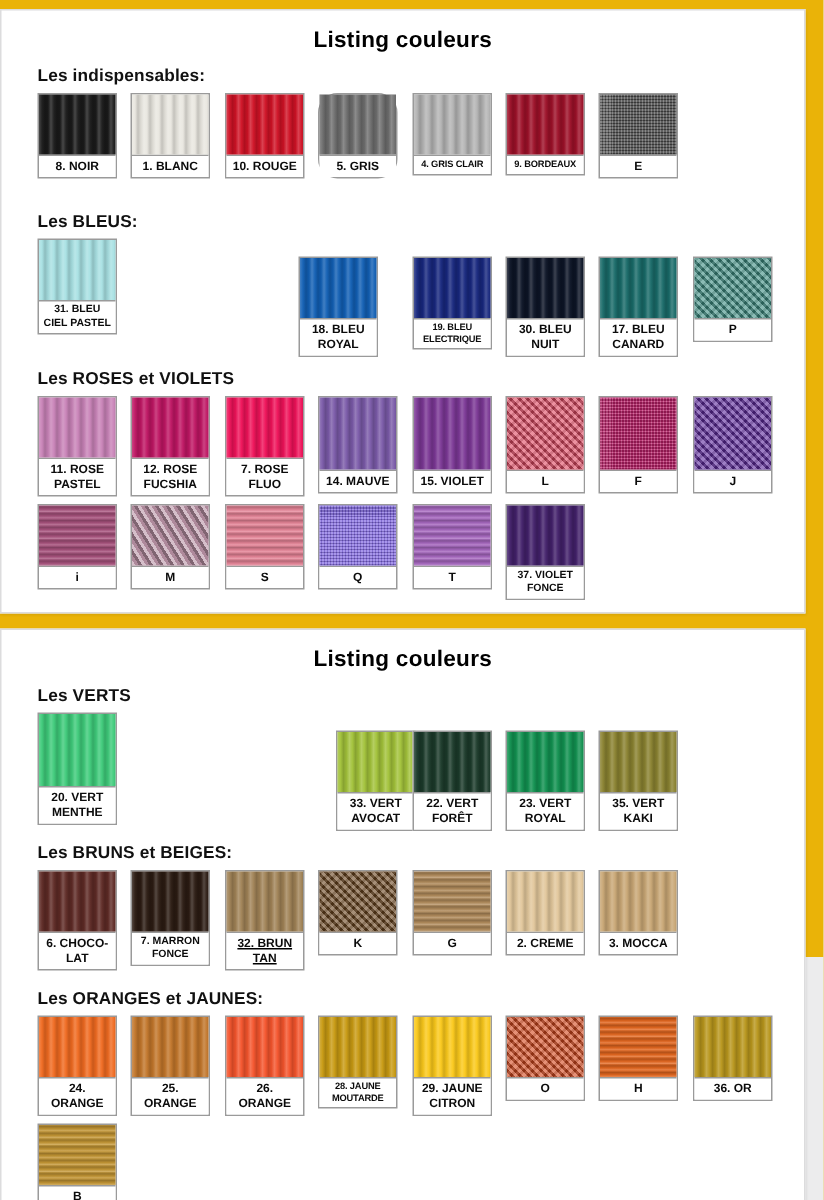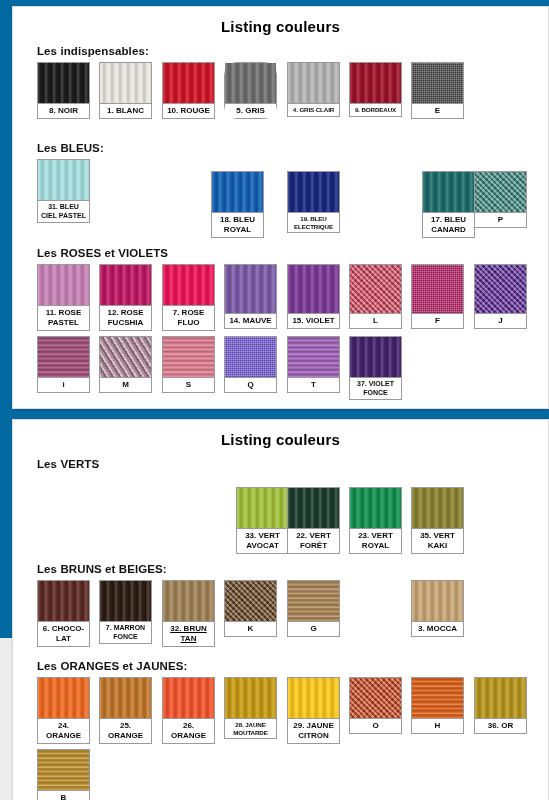--- a/index.html
+++ b/index.html
@@ -4,23 +4,23 @@
 <style>
   * { box-sizing: border-box; margin:0; padding:0; }
   html, body {
     width: 549px; height: 800px;
     background: #ececed;
     font-family: "Liberation Sans", sans-serif;
     overflow: hidden;
   }
   .page {
     width: 549px; height: 638px;
-    background: #0369a1;
+    background: #eab308;
     display: flex; flex-direction: column;
-    align-items: flex-end;
+    align-items: flex-start;
     padding-top: 6px;
   }
   .card {
     width: 537px;
     background: #ffffff;
     border: 1px solid #dcdcdd;
     box-shadow: 0 1px 2px rgba(0,0,0,0.12);
     position: relative;
   }
   .card + .card { margin-top: 10px; }
@@ -201,21 +201,28 @@
               <span class="l2">ROYAL</span>
             </div>
           </div>
           <div class="cell" style="left: 250px; top: 12px;">
             <div class="chip h40 vstripe" style="background: rgb(23, 39, 126);"></div>
             <div class="label sz65 lh2">
               <span class="l1">19. BLEU</span>
               <span class="l2">ELECTRIQUE</span>
             </div>
           </div>
-          <div class="cell" style="left: 374px; top: 12px; margin-left: 11px;">
+          <div class="cell" style="left: 312px; top: 12px;">
+            <div class="chip h40 vstripe" style="background: rgb(12, 20, 38);"></div>
+            <div class="label sz8 lh2">
+              <span class="l1">30. BLEU</span>
+              <span class="l2">NUIT</span>
+            </div>
+          </div>
+          <div class="cell" style="left: 374px; top: 12px;">
             <div class="chip h40 vstripe" style="background: rgb(24, 106, 104);"></div>
             <div class="label sz8 lh2">
               <span class="l1">17. BLEU</span>
               <span class="l2">CANARD</span>
             </div>
           </div>
           <div class="cell" style="left: 437px; top: 12px;">
             <div class="chip h40 weave" style="background: rgb(63, 143, 132);"></div>
             <div class="label sz8 lh1">
               <span class="l1">P</span>
@@ -317,20 +324,27 @@
             </div>
           </div>
         </div>
       </div>
     </div>
     <div class="card">
       <div class="card-title">Listing couleurs</div>
       <div class="section">
         <div class="section-head">Les VERTS</div>
         <div class="row tall">
+          <div class="cell" style="left: 0px; top: 0px;">
+            <div class="chip h48 vstripe" style="background: rgb(62, 203, 122);"></div>
+            <div class="label sz8 lh2">
+              <span class="l1">20. VERT</span>
+              <span class="l2">MENTHE</span>
+            </div>
+          </div>
           <div class="cell" style="left: 199px; top: 12px;">
             <div class="chip h40 vstripe" style="background: rgb(162, 194, 58);"></div>
             <div class="label sz8 lh2">
               <span class="l1">33. VERT</span>
               <span class="l2">AVOCAT</span>
             </div>
           </div>
           <div class="cell" style="left: 250px; top: 12px;">
             <div class="chip h40 vstripe" style="background: rgb(27, 58, 42);"></div>
             <div class="label sz8 lh2">
@@ -383,20 +397,26 @@
             <div class="label sz8 lh1">
               <span class="l1">K</span>
             </div>
           </div>
           <div class="cell" style="left: 250px; top: 0px;">
             <div class="chip h40 hstripe" style="background: rgb(178, 140, 92);"></div>
             <div class="label sz8 lh1">
               <span class="l1">G</span>
             </div>
           </div>
+          <div class="cell" style="left: 312px; top: 0px;">
+            <div class="chip h40 vstripe" style="background: rgb(226, 199, 155);"></div>
+            <div class="label sz8 lh1">
+              <span class="l1">2. CREME</span>
+            </div>
+          </div>
           <div class="cell" style="left: 374px; top: 0px;">
             <div class="chip h40 vstripe" style="background: rgb(201, 167, 117);"></div>
             <div class="label sz8 lh1">
               <span class="l1">3. MOCCA</span>
             </div>
           </div>
         </div>
       </div>
       <div class="section">
         <div class="section-head">Les ORANGES et JAUNES:</div>

